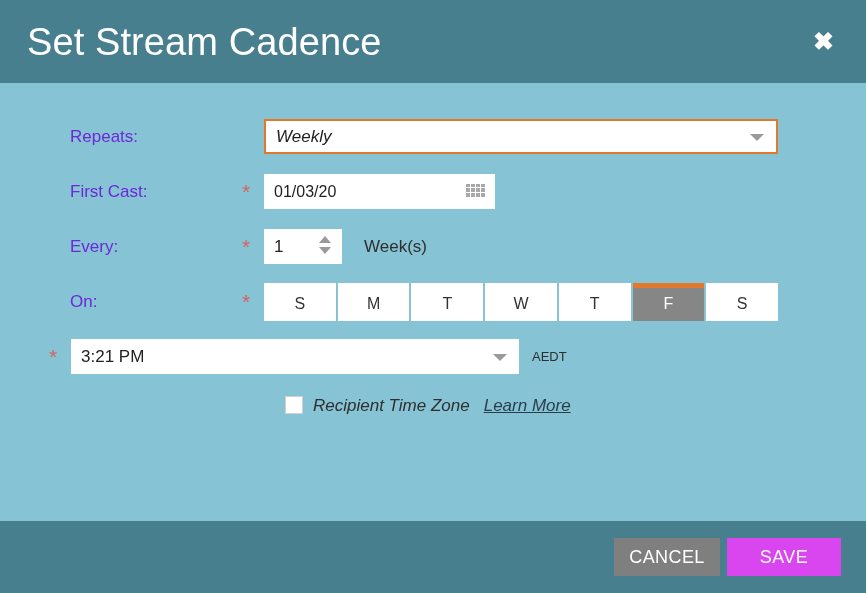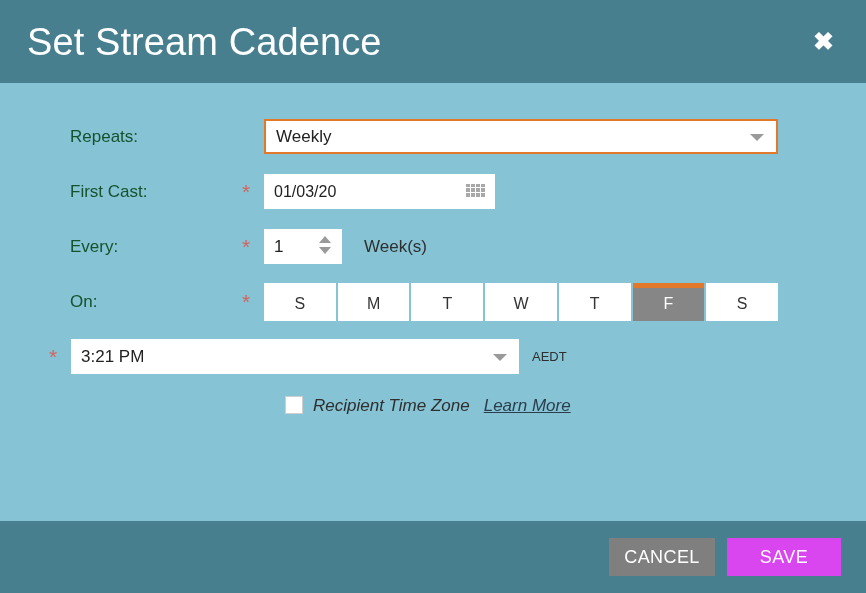--- a/index.html
+++ b/index.html
@@ -68,21 +68,21 @@
     display: flex;
     align-items: center;
     height: 55px;
     padding-left: 70px;
   }
 
   .field-label {
     width: 193px;
     min-width: 193px;
     font-size: 17px;
-    color: #14532d;
+    color: #6d28d9;
     line-height: 1;
   }
 
   .req-star {
     width: 22px;
     min-width: 22px;
     color: #d4645e;
     font-size: 21px;
     line-height: 1;
     margin-left: -21px;
@@ -105,20 +105,21 @@
   .select-box {
     position: relative;
     width: 514px;
     height: 35px;
     background: #ffffff;
     border: 2px solid #e2792a;
     display: flex;
     align-items: center;
     padding: 0 10px;
     cursor: pointer;
+    font-style: italic;
   }
 
   .select-box .value {
     font-size: 17px;
     color: #222222;
     line-height: 1;
   }
 
   .caret {
     position: absolute;
@@ -300,21 +301,21 @@
 
   
   .dialog-footer {
     height: 72px;
     min-height: 72px;
     background: #477f8f;
     display: flex;
     align-items: center;
     justify-content: flex-end;
     padding-right: 25px;
-    gap: 12px;
+    gap: 7px;
   }
 
   .btn {
     border: none;
     color: #ffffff;
     font-size: 18px;
     font-family: "Liberation Sans", sans-serif;
     letter-spacing: 0.4px;
     cursor: pointer;
     height: 38px;

